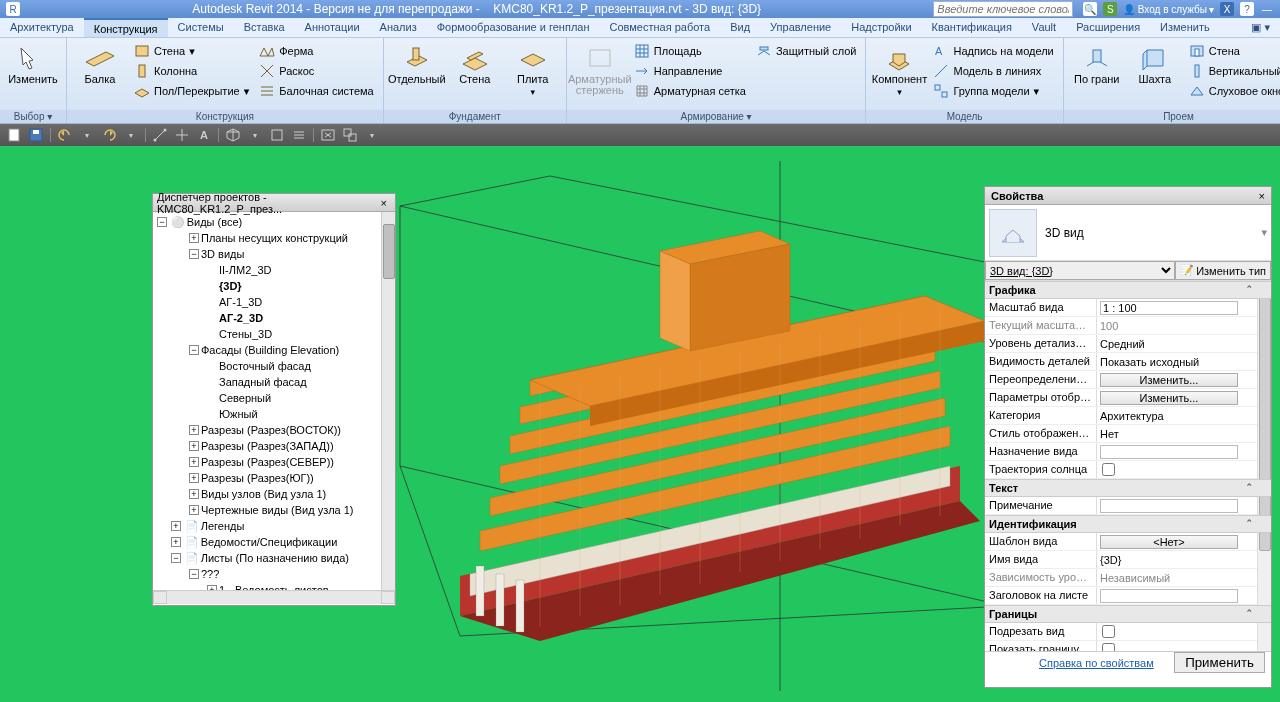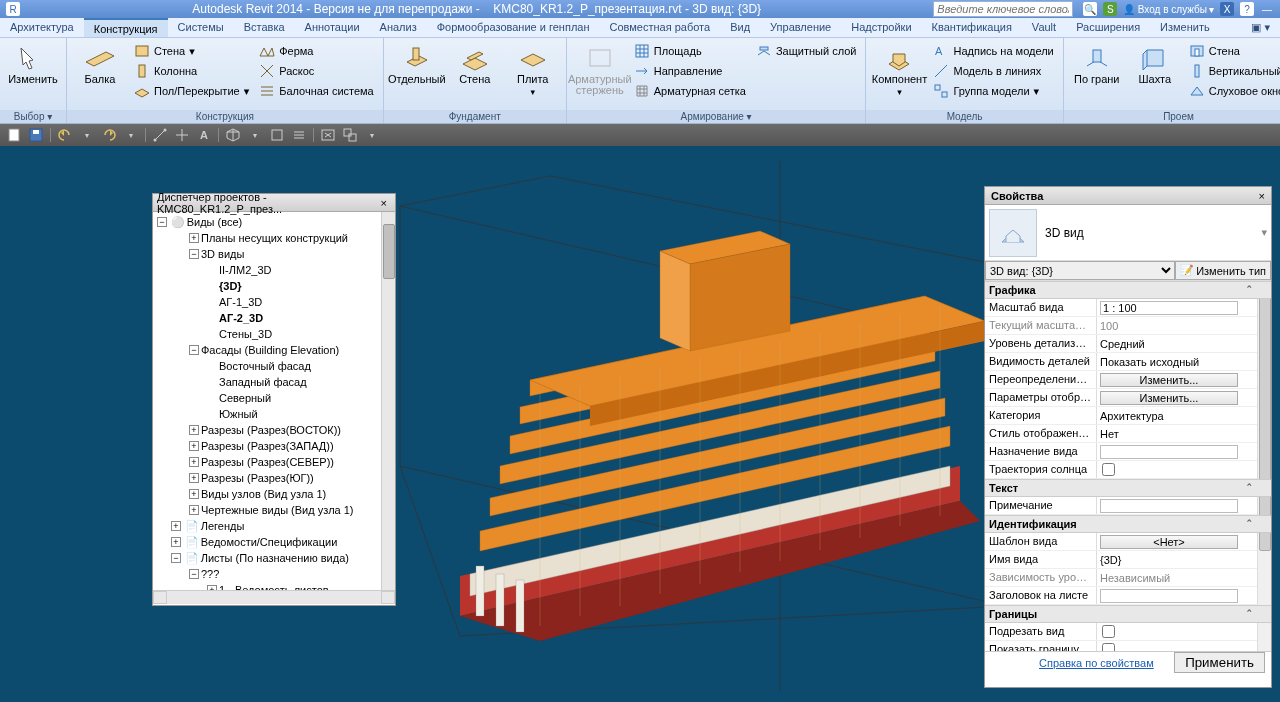--- a/index.html
+++ b/index.html
@@ -31,21 +31,21 @@
 .rowbtn .ric{width:16px;height:16px;flex-shrink:0;}
 .rowbtn span{white-space:nowrap;}
 .disabled{color:#999;}
 
 
 .qat{height:22px; background:linear-gradient(#6b6b6b,#545454); display:flex; align-items:center; padding:0 6px; gap:6px;}
 .qat .qic{width:16px;height:16px; display:flex; align-items:center; justify-content:center; cursor:pointer;}
 .qat .sep{width:1px;height:14px;background:#888;}
 
 
-.main-area{position:relative; height:556px; background:#0c4a6e;}
+.main-area{position:relative; height:556px; background:#22c55e;}
 
 
 .proj{position:absolute; left:152px; top:47px; width:244px; height:413px; background:#fff; border:1px solid #999;}
 .proj-title{height:18px; background:linear-gradient(#e9e9e9,#d0d0d0); display:flex; align-items:center; padding:0 4px; font-size:11px; border-bottom:1px solid #aaa;}
 .proj-title .x{margin-left:auto; padding:0 4px; cursor:pointer;}
 .proj-body{height:378px; overflow:hidden; position:relative; padding:2px 0;}
 .proj-body .sb{position:absolute; right:0; top:0; width:14px; height:100%; background:#e8e8e8; border-left:1px solid #ccc;}
 .proj-body .sb .thumb{position:absolute; top:12px; width:12px; left:1px; height:55px; background:#c0c0c0; border:1px solid #999; border-radius:2px;}
 .tree-row{display:flex; align-items:center; padding:0 4px; height:16px; cursor:pointer;}
 .tree-row .tog{width:10px; text-align:center; font-size:9px; border:1px solid #888; height:10px; line-height:8px; margin-right:2px;}
@@ -54,21 +54,21 @@
 .hscroll .arr{width:14px; border:1px solid #ccc;}
 .hscroll .track{flex:1;}
 
 
 .props{position:absolute; right:8px; top:40px; width:288px; height:502px; background:#fff; border:1px solid #999;}
 .props-title{height:18px; background:linear-gradient(#e9e9e9,#d0d0d0); display:flex; align-items:center; padding:0 6px; border-bottom:1px solid #aaa;}
 .props-title .x{margin-left:auto; cursor:pointer;}
 .props-preview{height:56px; display:flex; align-items:center; padding:4px; gap:8px; border-bottom:1px solid #ddd;}
 .props-preview .thumb{width:48px;height:48px;background:#e8eef6;border:1px solid #c0cde0; display:flex;align-items:center;justify-content:center;}
 .props-selector{height:20px; display:flex; border-bottom:1px solid #ddd;}
-.props-selector select{flex:1; border:1px solid #aaa; font-size:11px;}
+.props-selector select{flex:1; border:1px solid #aaa; font-size:11px;text-decoration:underline;}
 .props-selector .edit-type{padding:2px 4px; border:1px solid #aaa; background:#eee; font-size:11px;cursor:pointer; display:flex; align-items:center; gap:2px;}
 .grid{overflow-y:auto; height:370px; position:relative;}
 .grid .sb2{position:absolute; right:0; top:0; width:14px; height:100%; background:#f0f0f0; border-left:1px solid #ddd;}
 .grid .sb2 .th{position:absolute; top:10px; height:260px; width:12px; left:1px; background:#d0d0d0; border:1px solid #aaa; border-radius:2px;}
 .gsec{background:#e8e8e8; font-weight:bold; padding:2px 4px; border-top:1px solid #ccc; border-bottom:1px solid #ccc; position:relative;}
 .gsec .exp{position:absolute; right:18px; font-size:9px; color:#666;}
 .grow{display:flex; border-bottom:1px solid #eee; height:18px; align-items:stretch;}
 .grow .lbl{width:112px; padding:2px 4px; border-right:1px solid #ddd; overflow:hidden; white-space:nowrap; text-overflow:ellipsis;}
 .grow .lbl.gray{color:#888;}
 .grow .val{flex:1; padding:1px 3px; display:flex; align-items:center; margin-right:30px;}

